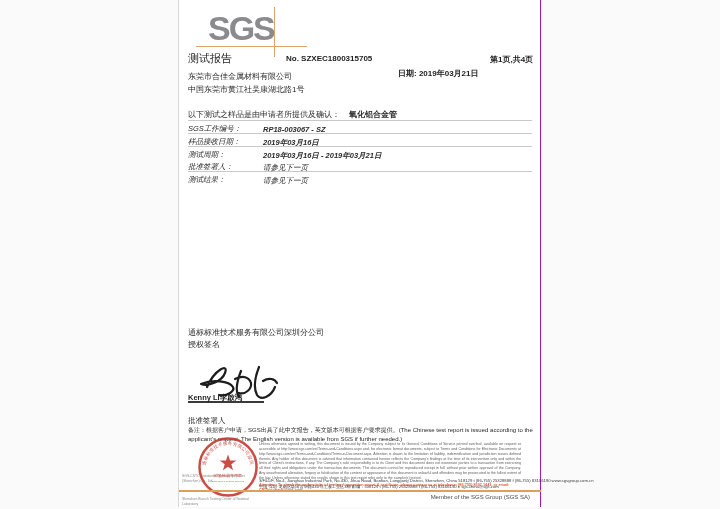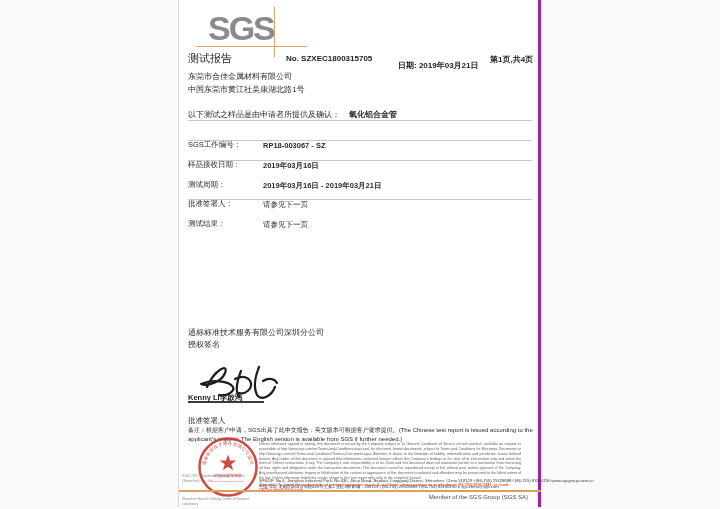--- a/index.html
+++ b/index.html
@@ -1,29 +1,29 @@
 <!DOCTYPE html>
 <html><head>
 <meta charset="utf-8">
 <style>
   * { margin:0; padding:0; box-sizing:border-box; }
   html,body { width:720px; height:509px; background:#fafafa; font-family:"Liberation Sans", sans-serif; }
   .canvas { position:relative; width:720px; height:509px; overflow:hidden; background:#fafafa; }
   .page { position:absolute; left:178px; top:0; width:363px; height:507px; background:#ffffff;
-          border-left:1px solid #d9d9d9; border-right:3px solid #a21caf; }
+          border-left:1px solid #d9d9d9; border-right:1px solid #a21caf; }
   .abs { position:absolute; }
   .logo-text { font-weight:bold; font-size:34px; line-height:1; color:#8b8b8d; letter-spacing:-2px; }
   .accent-h { height:1px; background:#dca36a; }
   .accent-v { width:1px; background:#dca36a; }
   .report-title { font-size:11px; font-weight:normal; color:#1d1d1d; }
   .hdr-bold { font-size:8px; font-weight:bold; color:#1d1d1d; }
   .txt { font-size:8px; color:#2a2a2a; }
   .sample-name { font-weight:bold;padding-left:9px; }
   .info-table { width:344px; }
-  .info-row { display:flex; align-items:flex-start; padding-top:19px; }
+  .info-row { display:flex; align-items:flex-start; padding-top:3px;font-style:italic; }
   .rule-top { border-top:1px solid #c9c9c9; }
   .info-label { width:75px; flex:0 0 75px; font-size:7.5px; color:#2a2a2a; }
   .info-value { font-size:7.5px; color:#2a2a2a; line-height:1.5; }
   .v-bold { font-weight:bold; }
   .h13{height:13px}.h11{height:11px}.h12{height:12px}.h30{height:30px}
   .sig-underline { border-top:2px solid #3a3a3a; width:76px; }
   .signer-name { font-size:7.5px; font-weight:bold; color:#1d1d1d; }
   .signer-title { font-size:7.5px; color:#2a2a2a; }
   .remark { width:348px; font-size:6px; line-height:1.5; color:#2a2a2a; }
   .legal { width:262px; font-size:3.6px; line-height:1.35; color:#606060; text-align:justify; }
@@ -38,21 +38,21 @@
 
 <div class="canvas">
   <div class="page">
 
     <div class="abs logo-text" style="left:29px; top:11px;">SGS</div>
     <div class="abs accent-h" style="left:17px; top:46px; width:111px;"></div>
     <div class="abs accent-v" style="left:95px; top:7px; height:50px;"></div>
 
     <div class="abs report-title" style="left:9px; top:51px;">测试报告</div>
     <div class="abs hdr-bold" style="left:107px; top:54px;text-align:right;">No. SZXEC1800315705</div>
-    <div class="abs hdr-bold" style="left:219px; top:60px;">日期: 2019年03月21日</div>
+    <div class="abs hdr-bold" style="left:219px; top:68px;">日期: 2019年03月21日</div>
     <div class="abs hdr-bold" style="left:311px; top:54px;">第1页,共4页</div>
 
     <div class="abs txt" style="left:9px; top:71px;">东莞市合佳金属材料有限公司</div>
     <div class="abs txt" style="left:9px; top:84px;">中国东莞市黄江社吴康湖北路1号</div>
 
     <div class="abs txt" style="left:9px; top:109px;">
       <span>以下测试之样品是由申请者所提供及确认：</span><span class="sample-name">氧化铝合金管</span>
     </div>
 
     <div class="abs info-table" style="left:9px; top:120px;">

